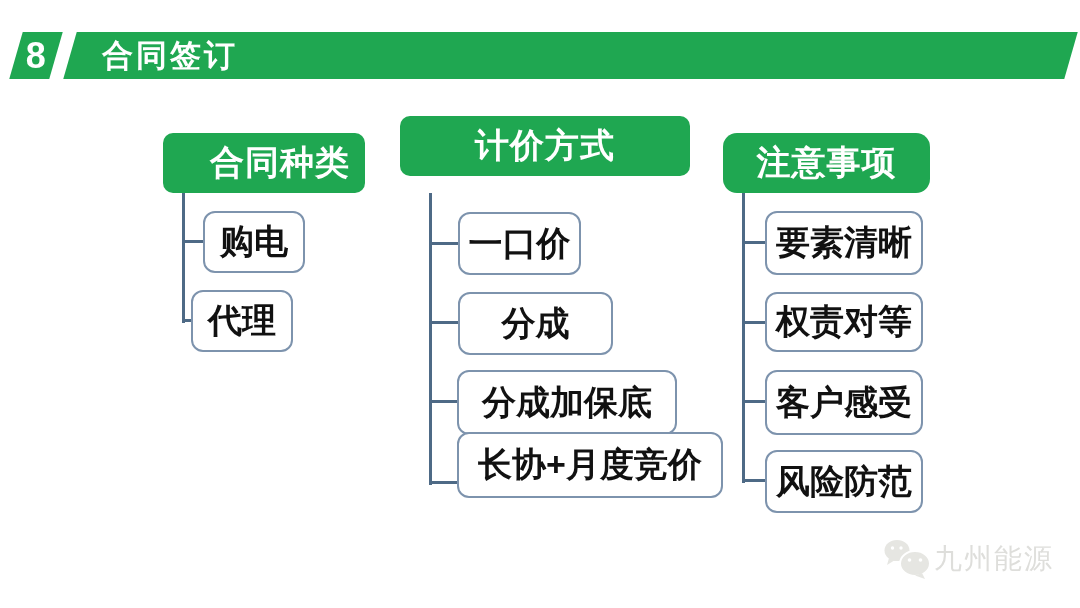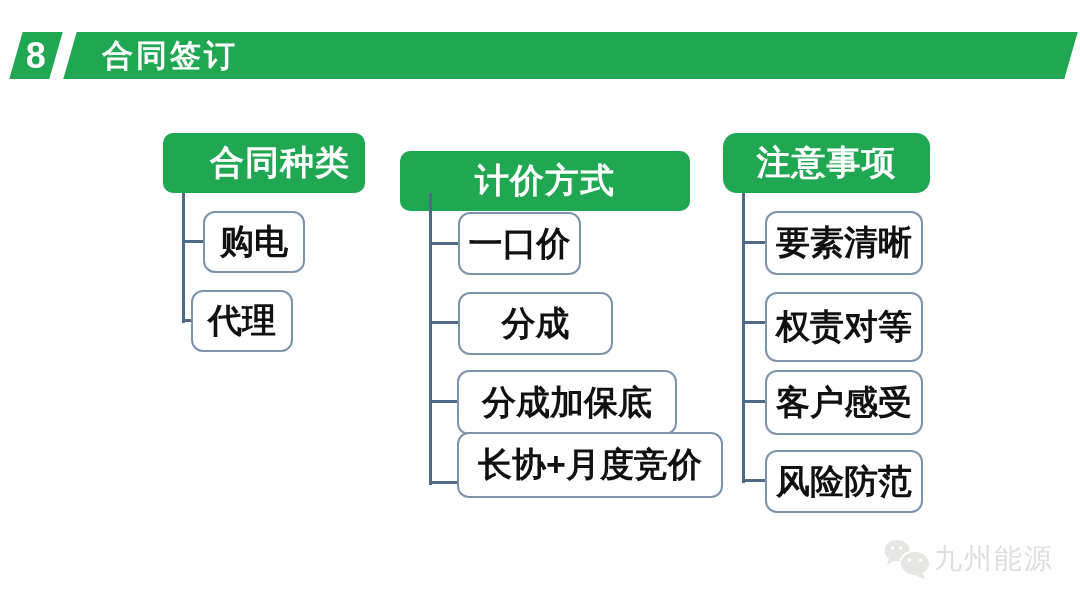--- a/index.html
+++ b/index.html
@@ -62,21 +62,21 @@
     background: var(--green);
     color: #ffffff;
     font-size: 34px;
     font-weight: 700;
     letter-spacing: 1px;
     border-radius: 10px;
     display: flex; align-items: center; justify-content: center;
     white-space: nowrap;
   }
   .h1 { left: 163px; top: 133px; width: 202px; height: 60px; padding-left: 32px; }
-  .h2 { left: 400px; top: 151px; width: 290px; height: 60px; }
+  .h2 { left: 400px; top: 116px; width: 290px; height: 60px; }
   .h3 { left: 723px; top: 133px; width: 207px; height: 60px; border-radius: 14px; }
 
   .conn { position: absolute; background: var(--connector); }
   .cv1 { left: 182px; top: 193px; width: 3px; height: 130px; }
   .cv2 { left: 429px; top: 193px; width: 3px; height: 292px; }
   .cv3 { left: 742px; top: 193px; width: 3px; height: 290px; }
   .ch  { height: 3px; }
   .c1s1 { left: 182px; top: 240px; width: 22px; }
   .c1s2 { left: 182px; top: 319px; width: 22px; }
   .c2s1 { left: 429px; top: 242px; width: 30px; }
@@ -99,21 +99,21 @@
     display: flex; align-items: center; justify-content: center;
     white-space: nowrap;
   }
   .c1i1 { left: 203px; top: 211px; width: 102px; height: 62px; }
   .c1i2 { left: 191px; top: 290px; width: 102px; height: 62px; text-align: right; }
   .c2i1 { left: 458px; top: 212px; width: 123px; height: 63px; }
   .c2i2 { left: 458px; top: 292px; width: 155px; height: 63px; }
   .c2i3 { left: 457px; top: 370px; width: 220px; height: 65px; }
   .c2i4 { left: 457px; top: 432px; width: 266px; height: 66px; }
   .c3i1 { left: 765px; top: 211px; width: 158px; height: 64px; }
-  .c3i2 { left: 765px; top: 292px; width: 158px; height: 70px; }
+  .c3i2 { left: 765px; top: 292px; width: 158px; height: 60px; }
   .c3i3 { left: 765px; top: 370px; width: 158px; height: 65px; }
   .c3i4 { left: 765px; top: 450px; width: 158px; height: 63px; }
 
   
   .watermark {
     position: absolute;
     left: 882px; top: 538px;
     display: flex; align-items: center; 
     color: var(--watermark);
   }

